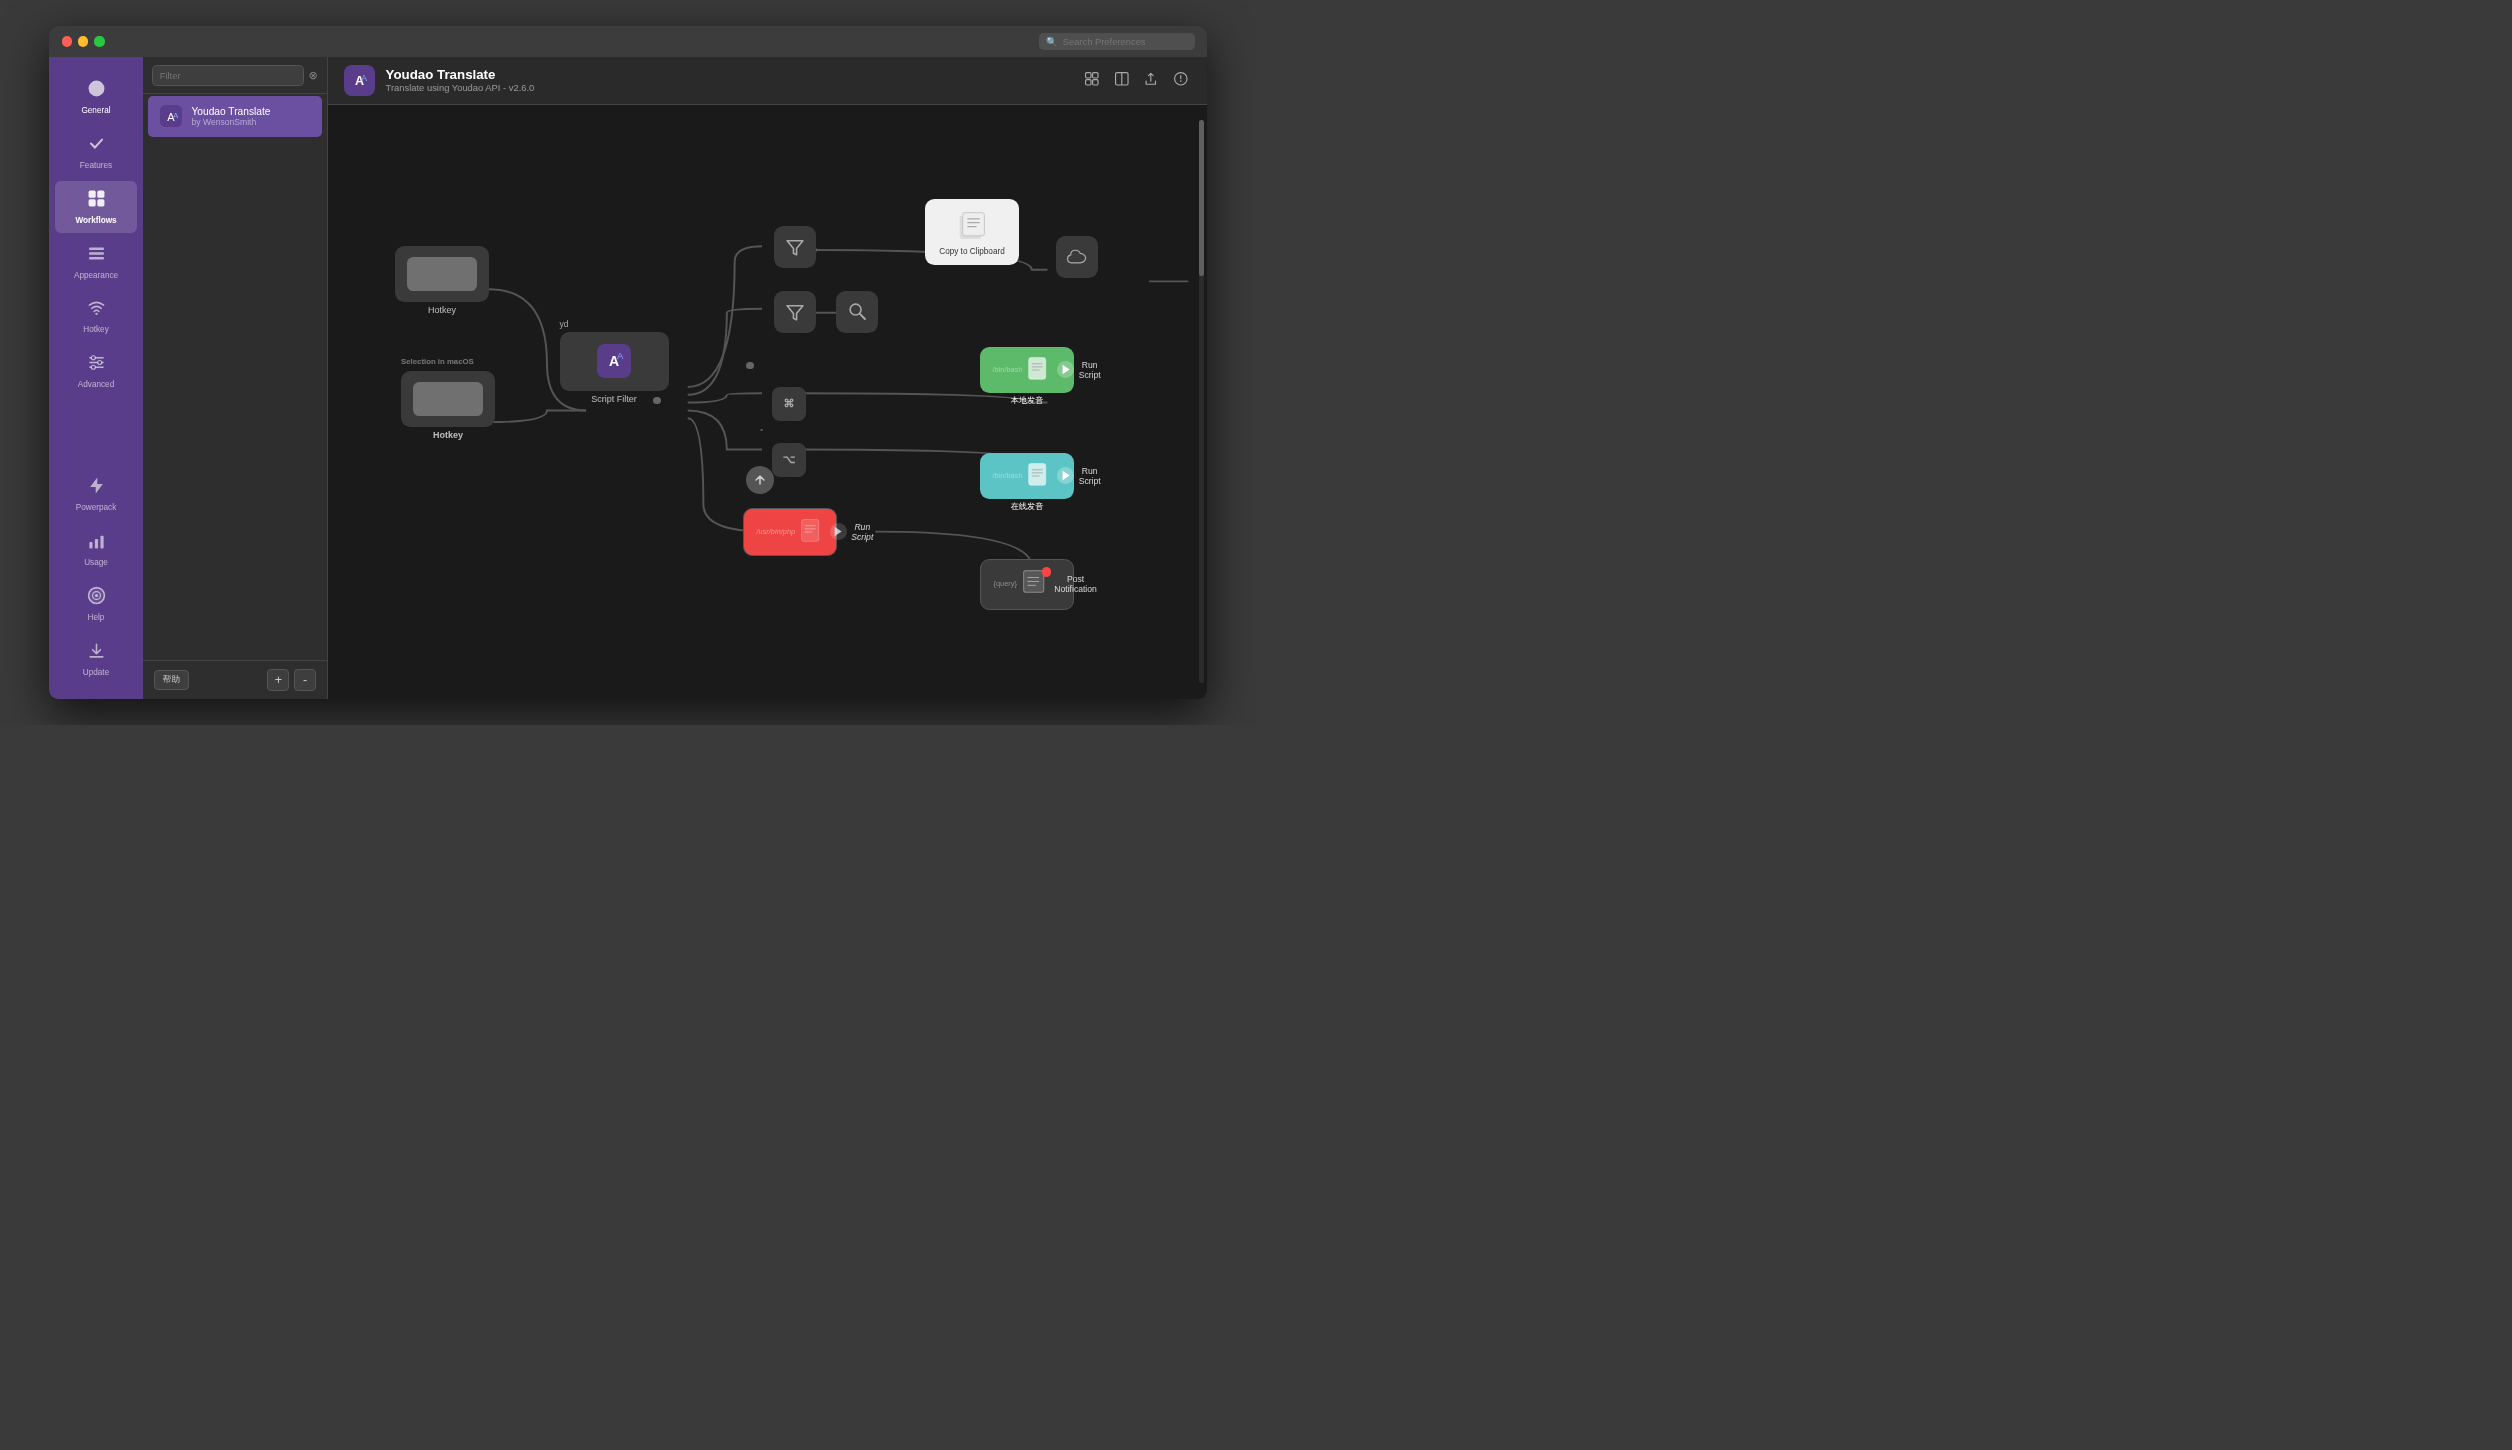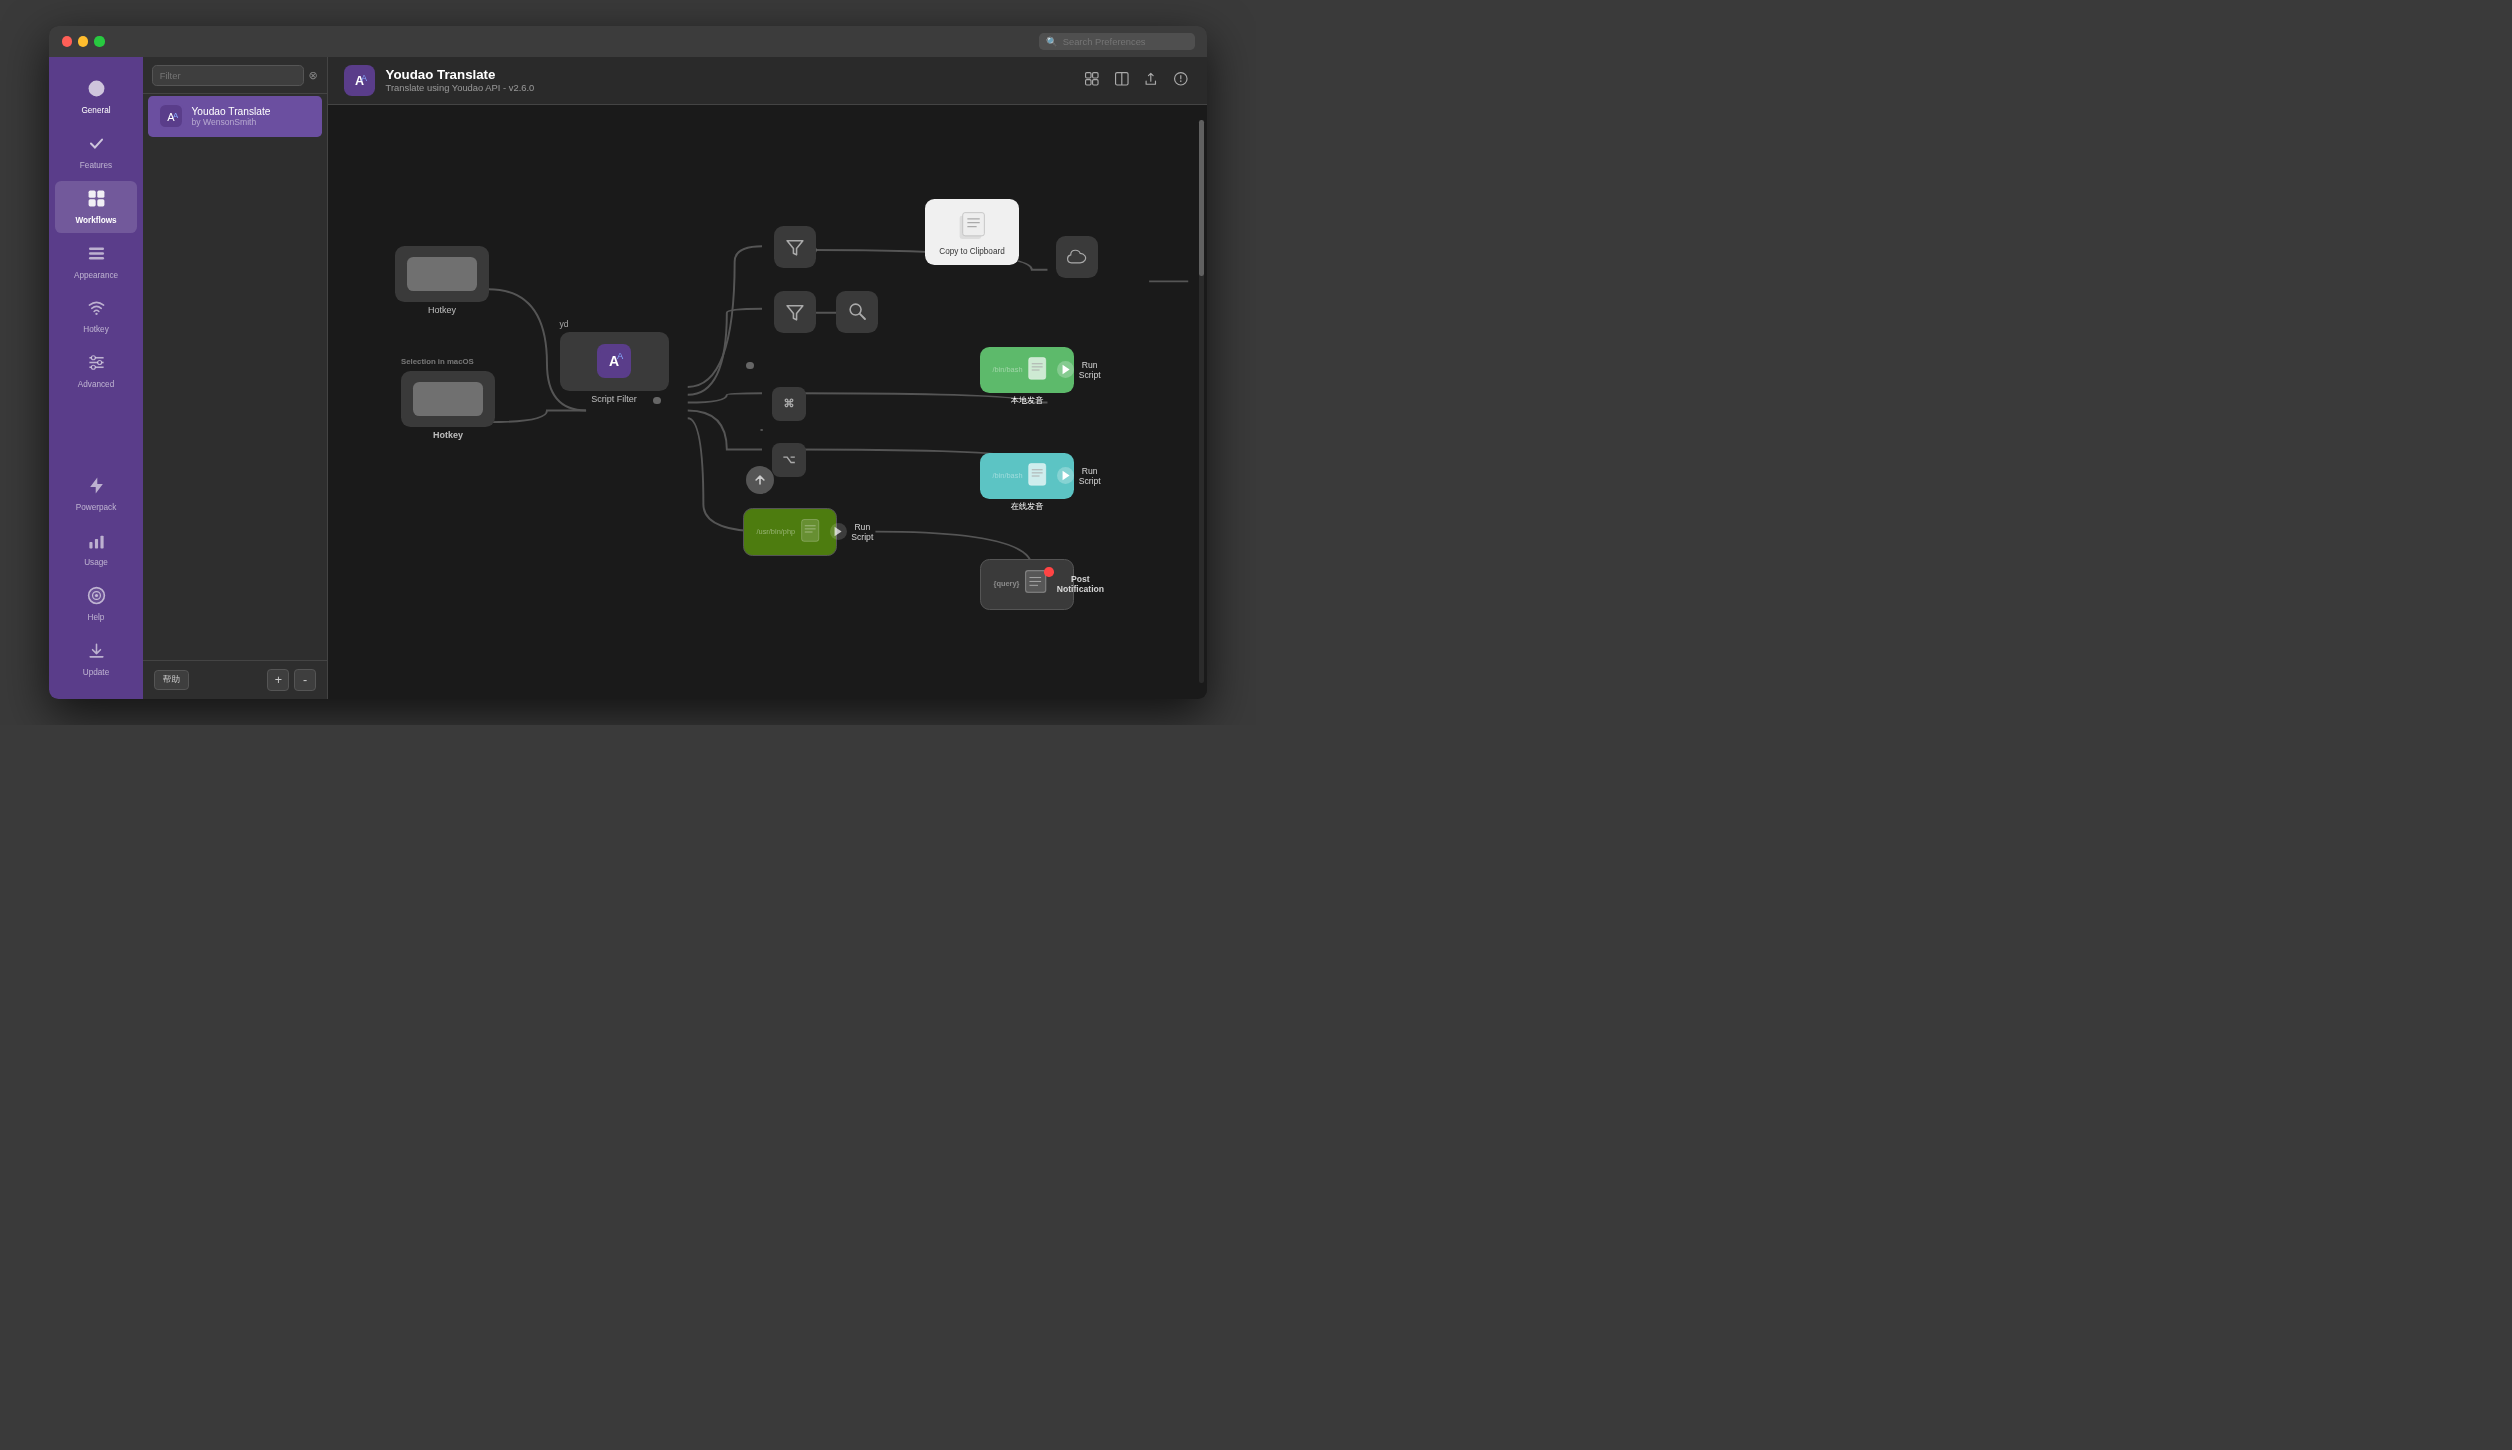--- a/index.html
+++ b/index.html
@@ -315,21 +315,21 @@
       border-radius: 9.4px;
       padding: 9.4px 12.5px;
       display: flex;
       flex-direction: row;
       align-items: center;
       gap: 4.7px;
       width: 94px;
     }
     .run-green { background: #5dba6b; }
     .run-cyan { background: #5cc4c4; }
-    .run-notif { background: #3a3a3a; font-weight: bold; }
+    .run-notif { background: #3a3a3a; }
     .node-run-label {
       color: rgba(255,255,255,0.8);
       font-size: 8.6px;
       text-align: center;
     }
     .node-bash-title {
       color: rgba(255,255,255,0.4);
       font-size: 7.4px;
       text-align: center;
       margin-bottom: 1.6px;
@@ -776,21 +776,21 @@
                 <line x1="7" y1="16" x2="22" y2="16" stroke="rgba(255,255,255,0.5)" stroke-width="1.2"></line>
                 <line x1="7" y1="21" x2="18" y2="21" stroke="rgba(255,255,255,0.5)" stroke-width="1.2"></line>
               </svg>
               <div style="position:absolute;top:-1.6px;right:-1.6px;width:9.4px;height:9.4px;background:#ff4444;border-radius:50%;"></div>
             </div>
             <div class="node-run-label">Post Notification</div>
           </div>
         </div>
 
         <div style="position:absolute; left:415px; top:403px;">
-          <div class="run-node-inner" style="background:#4d7c0f;border:0.8px solid #555;width:94px;">
+          <div class="run-node-inner" style="background:#ef4444;border:0.8px solid #555;width:94px;font-style:italic;">
             <div class="node-bash-title">/usr/bin/php</div>
             <div style="display:flex;align-items:center;gap:6.3px;">
               <svg width="23.5" height="28" viewBox="0 0 30 36" fill="none">
                 <rect x="2" y="2" width="22" height="28" rx="3" fill="rgba(255,255,255,0.15)" stroke="rgba(255,255,255,0.3)" stroke-width="1"></rect>
                 <line x1="6" y1="10" x2="20" y2="10" stroke="rgba(255,255,255,0.4)" stroke-width="1.2"></line>
                 <line x1="6" y1="14" x2="20" y2="14" stroke="rgba(255,255,255,0.4)" stroke-width="1.2"></line>
                 <line x1="6" y1="18" x2="16" y2="18" stroke="rgba(255,255,255,0.4)" stroke-width="1.2"></line>
               </svg>
               <div style="width:17px;height:17px;background:rgba(255,255,255,0.15);border-radius:50%;display:flex;align-items:center;justify-content:center;">
                 <svg width="9.4" height="11" viewBox="0 0 12 14">

